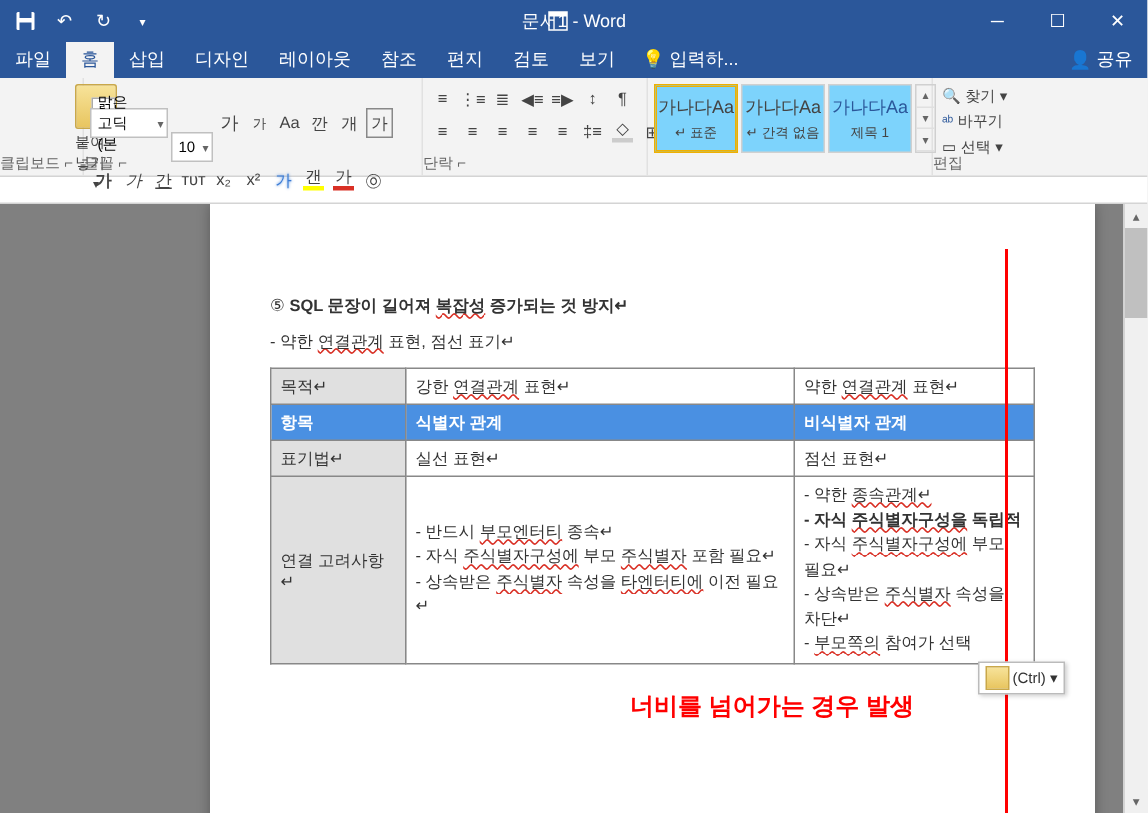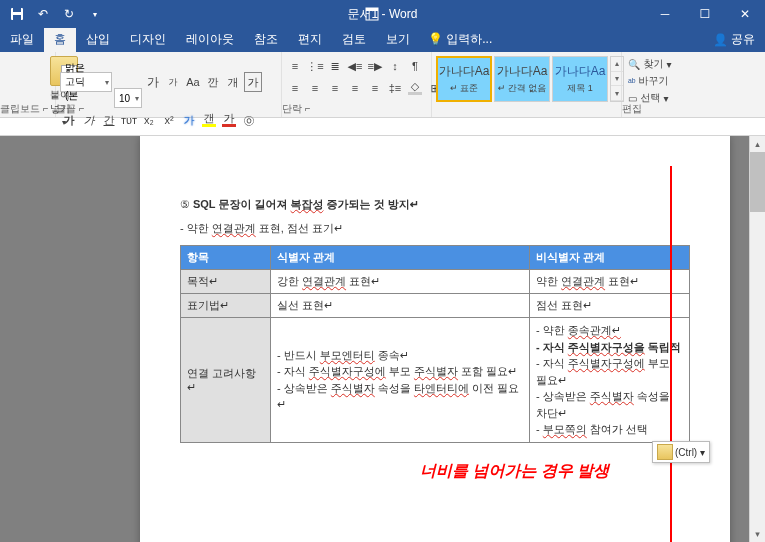--- a/index.html
+++ b/index.html
@@ -65,21 +65,21 @@
 .para { margin-bottom: 6px; line-height: 1.6; }
 .wavy { text-decoration: underline wavy #d93025; text-decoration-thickness: 1px; }
 
 table.content { border-collapse: collapse; width: 100%; margin-top: 8px; font-size: 11px; }
 table.content th { background: #4a90e2; color: #fff; border: 1px solid #888; padding: 4px 6px; text-align: left; font-weight: bold; }
 table.content td { border: 1px solid #888; padding: 4px 6px; vertical-align: middle; }
 table.content td.hdr { background: #e0e0e0; }
 .cell-list { line-height: 1.5; }
 
 .red-line { position: absolute; top: 30px; left: 530px; width: 2px; height: 390px; background: #ff0000; z-index: 5; }
-.red-caption { position: absolute; top: 325px; left: 280px; color: #ff0000; font-weight: bold; font-size: 16px; z-index: 6; font-style: italic; }
+.red-caption { position: absolute; top: 325px; left: 280px; color: #ff0000; font-weight: bold; font-size: 16px; z-index: 6; }
 
 .paste-opts { position: absolute; right: 20px; top: 305px; background: #fff; border: 1px solid #bbb; padding: 2px 4px; font-size: 10px; display: flex; align-items: center; gap: 2px; box-shadow: 1px 1px 3px rgba(0,0,0,0.2); z-index: 7; }
 .paste-opts .pi { width: 16px; height: 16px; background: linear-gradient(#f7e39a,#e8c55f); border: 1px solid #c9a84a; }
 </style>
 </head>
 <body>
 
 <div class="titlebar">
   <div class="qat">
     <div class="qat-btn">
@@ -268,28 +268,28 @@
     <div class="para">
       <span>⑤ </span><b><span>SQL</span></b><b><span> 문장이 길어져 </span><span class="wavy">복잡성</span><span> 증가되는 것 방지↵</span></b>
     </div>
     <div class="para">
       <span>- 약한 </span><span class="wavy">연결관계</span><span> 표현, 점선 표기↵</span>
     </div>
 
     <table class="content">
       <tbody>
           <tr>
+        <td class="hdr">목적↵</td>
+        <td><span>강한 </span><span class="wavy">연결관계</span><span> 표현↵</span></td>
+        <td><span>약한 </span><span class="wavy">연결관계</span><span> 표현↵</span></td>
+      </tr>
+      <tr>
         <th style="width:90px">항목</th>
         <th>식별자 관계</th>
         <th style="width:160px">비식별자 관계</th>
-      </tr>
-      <tr>
-        <td class="hdr">목적↵</td>
-        <td><span>강한 </span><span class="wavy">연결관계</span><span> 표현↵</span></td>
-        <td><span>약한 </span><span class="wavy">연결관계</span><span> 표현↵</span></td>
       </tr>
       <tr>
         <td class="hdr">표기법↵</td>
         <td>실선 표현↵</td>
         <td>점선 표현↵</td>
       </tr>
       <tr>
         <td class="hdr">연결 고려사항↵</td>
         <td>
           <div class="cell-list">

